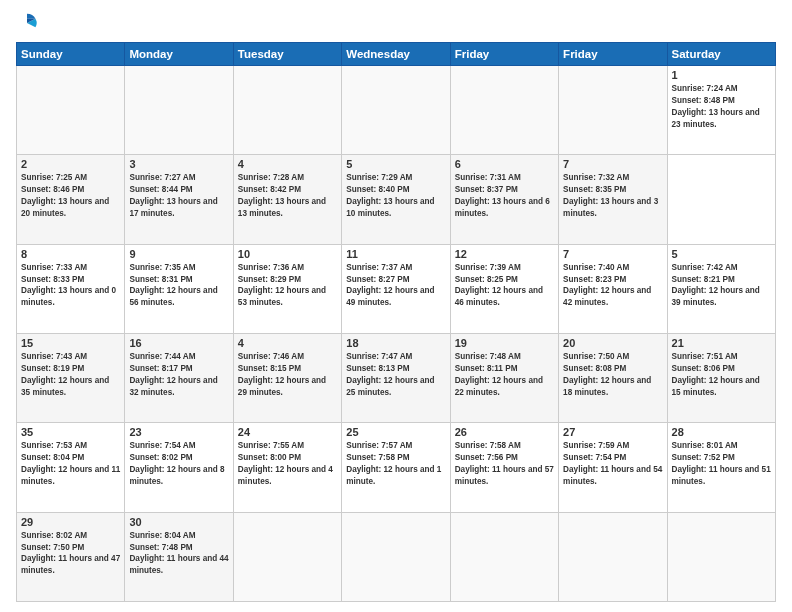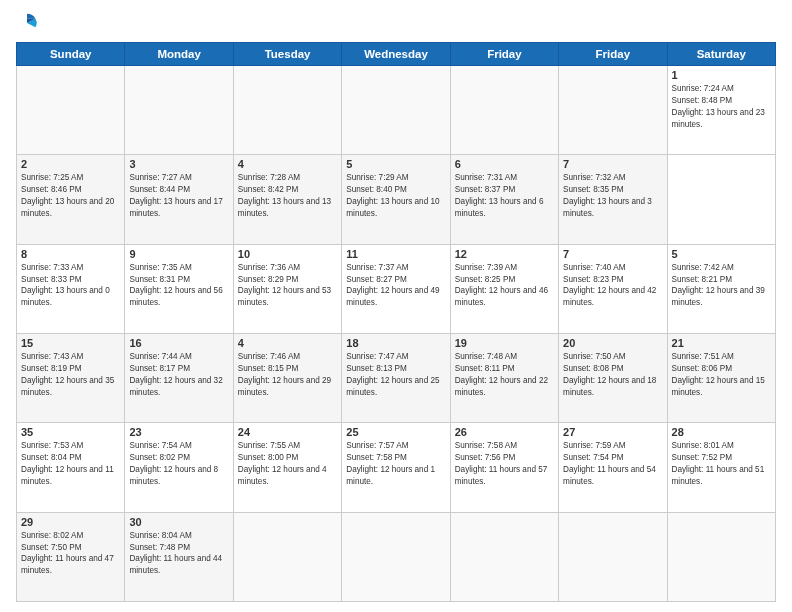--- a/index.html
+++ b/index.html
@@ -57,21 +57,21 @@
       border-collapse: collapse;
       width: 100%;
       table-layout: fixed;
     }
     .calendar th {
       background: #1a6db5;
       color: #fff;
       font-size: 11.5px;
       font-weight: bold;
       padding: 5px 4px;
-      text-align: center;
+      text-align: left;
       border: 1px solid #1557a0;
     }
     .calendar td {
       vertical-align: top;
       border: 1px solid #ccc;
       padding: 3px 4px;
       font-size: 8.5px;
       color: #333;
       background: #fff;
       height: 82px;
@@ -81,20 +81,21 @@
     }
     .day-num {
       font-size: 11px;
       font-weight: bold;
       display: block;
       margin-bottom: 2px;
     }
     .day-info {
       line-height: 1.45;
       font-size: 8.2px;
+      font-weight: bold;
     }
     .empty { background: #f9f9f9 !important; }
   </style>
 </head>
 <body>
 
 <div class="page">
   <div class="header">
     <div class="logo">
       <svg class="logo-icon" viewBox="0 0 26 26" xmlns="http://www.w3.org/2000/svg">

